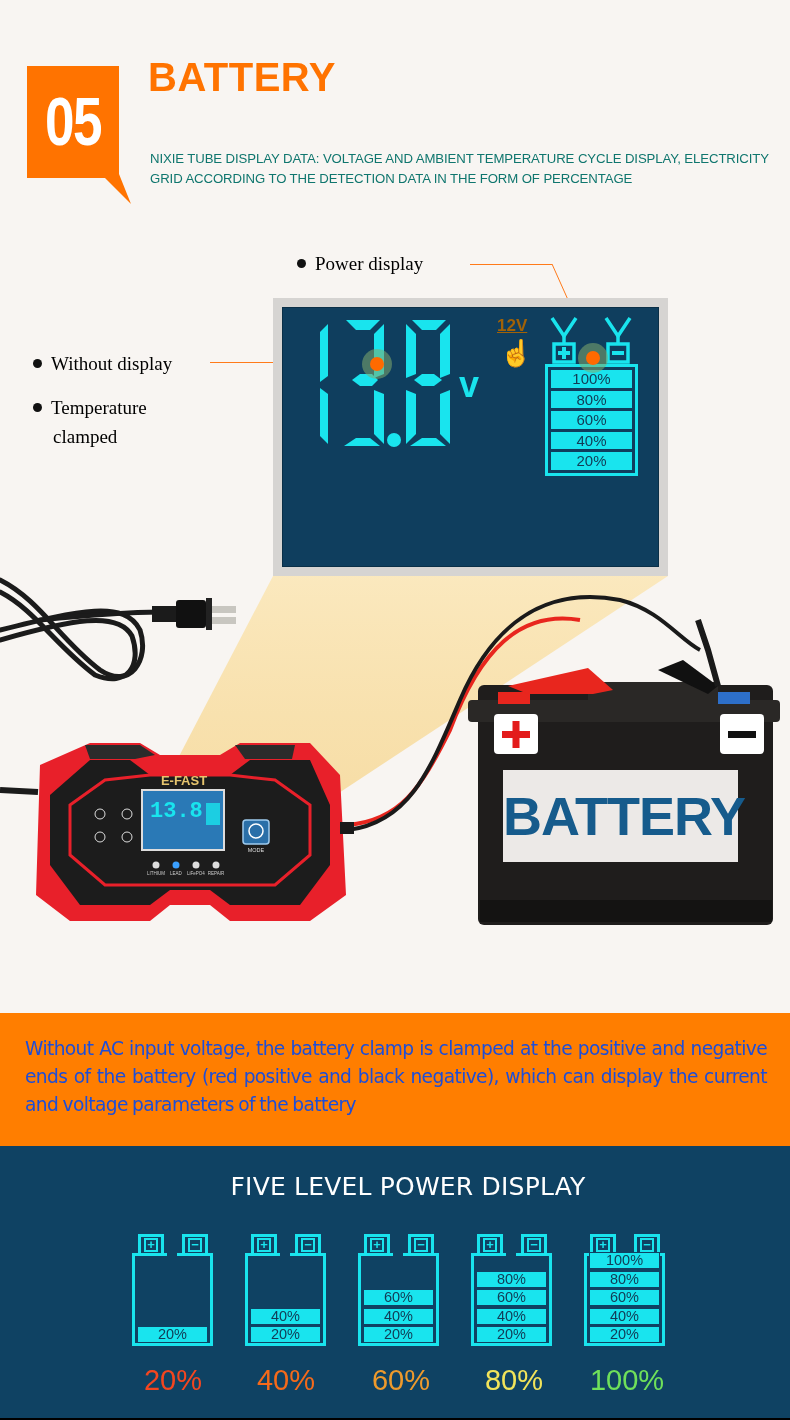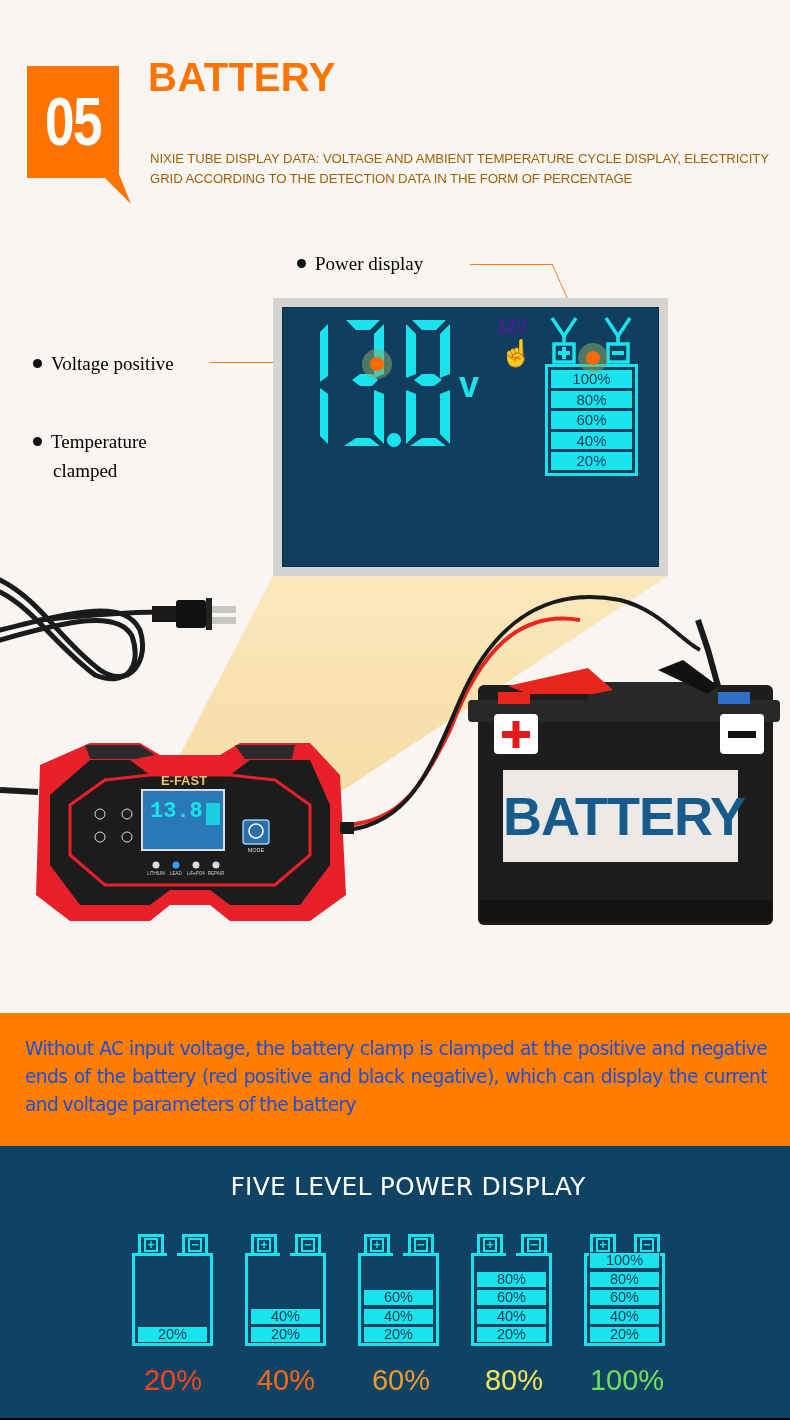--- a/index.html
+++ b/index.html
@@ -6,33 +6,33 @@
   html, body { width: 790px; height: 1420px; overflow: hidden; }
   body { background: #f8f5f2; font-family: "Liberation Sans", sans-serif; position: relative; }
 
   
   .badge { position: absolute; left: 27px; top: 66px; width: 104px; height: 138px; }
   .badge-num { position: absolute; left: 27px; top: 82px; width: 92px; text-align: center;
     font-family: "Liberation Sans", sans-serif; font-weight: 700; font-size: 68px; color: #fff;
     transform: scaleX(0.78); letter-spacing: -2px; line-height: 78px; }
   .title { position: absolute; left: 148px; top: 56px; color: #ff7300; font-weight: 700;
     font-size: 40px; line-height: 42px; letter-spacing: 0.5px; }
-  .subtitle { position: absolute; left: 150px; top: 149px; width: 620px; color: #a16207;
+  .subtitle { position: absolute; left: 150px; top: 149px; width: 620px; color: #0f766e;
     font-size: 13.2px; line-height: 20px; letter-spacing: -0.1px; }
 
   
   .callout { position: absolute; font-family: Liberation Serif, serif; font-size: 19px; color: #000000; line-height: 29px; }
   .callout .dot { display: inline-block; width: 9px; height: 9px; border-radius: 50%; background: #111; margin-right: 9px; vertical-align: middle; position: relative; top: -2px; }
   .lead { position: absolute; height: 1px; background: #ff7a1a; }
 
   
   .lcd-frame { position: absolute; left: 273px; top: 298px; width: 395px; height: 278px; background: #d6d4d2; }
   .lcd { position: absolute; left: 282px; top: 307px; width: 377px; height: 260px; background: #0f3e5e; border: 1px solid #0a2f47; }
   .lcd-v { position: absolute; left: 459px; top: 364px; color: #19e4ee; font-weight: 700; font-size: 36px; }
-  .lcd-12v { position: absolute; left: 497px; top: 316px; color: #4c1d95; font-weight: 700; font-size: 17px; text-decoration: underline; }
+  .lcd-12v { position: absolute; left: 497px; top: 316px; color: #a16207; font-weight: 700; font-size: 17px; text-decoration: underline; }
   .lcd-hand { position: absolute; left: 500px; top: 340px; color: #19e4ee; font-size: 26px; line-height: 26px; }
   .lcd-bars { position: absolute; left: 545px; top: 364px; width: 93px; height: 112px; border: 3px solid #19e4ee; padding: 2px; }
   .lcd-bar { height: 19.6px; margin-bottom: 1px; background: #19e4ee; border: 1px solid #0f3e5e; color: #123b55; font-size: 15px; text-align: center; line-height: 18px; }
   .hot { position: absolute; width: 30px; height: 30px; border-radius: 50%; background: rgba(130,170,110,0.55); }
   .hot::after { content: ""; position: absolute; left: 8px; top: 8px; width: 14px; height: 14px; border-radius: 50%; background: #ff6a00; }
 
   
   .cone { position: absolute; left: 0; top: 0; width: 790px; height: 1010px; pointer-events: none; }
 
   
@@ -88,25 +88,25 @@
 
 <div class="callout" style="left:297px; top:249px;">
   <span class="dot"></span><span>Power display</span>
 </div>
 <div class="lead" style="left:470px; top:264px; width:82px;"></div>
 <svg style="position:absolute;left:550px;top:263px;width:50px;height:100px;">
   <line x1="2" y1="1" x2="44" y2="95" stroke="#ff7a1a" stroke-width="1"></line>
 </svg>
 
 <div class="callout" style="left:33px; top:349px;">
-  <span class="dot"></span><span>Voltage positive</span>
+  <span class="dot"></span><span>Without display</span>
 </div>
 <div class="lead" style="left:210px; top:362px; width:165px;"></div>
 
-<div class="callout" style="left:33px; top:393px;margin-top:34px;">
+<div class="callout" style="left:33px; top:393px;">
   <span class="dot"></span><span>Temperature</span><br>
   <span style="padding-left:20px;">clamped</span>
 </div>
 
 <div class="lcd-frame"></div>
 <div class="lcd"></div>
 
 <svg style="position:absolute;left:314px;top:316px;width:150px;height:135px;" viewBox="0 0 150 135">
   <g fill="#19e4ee">
 

